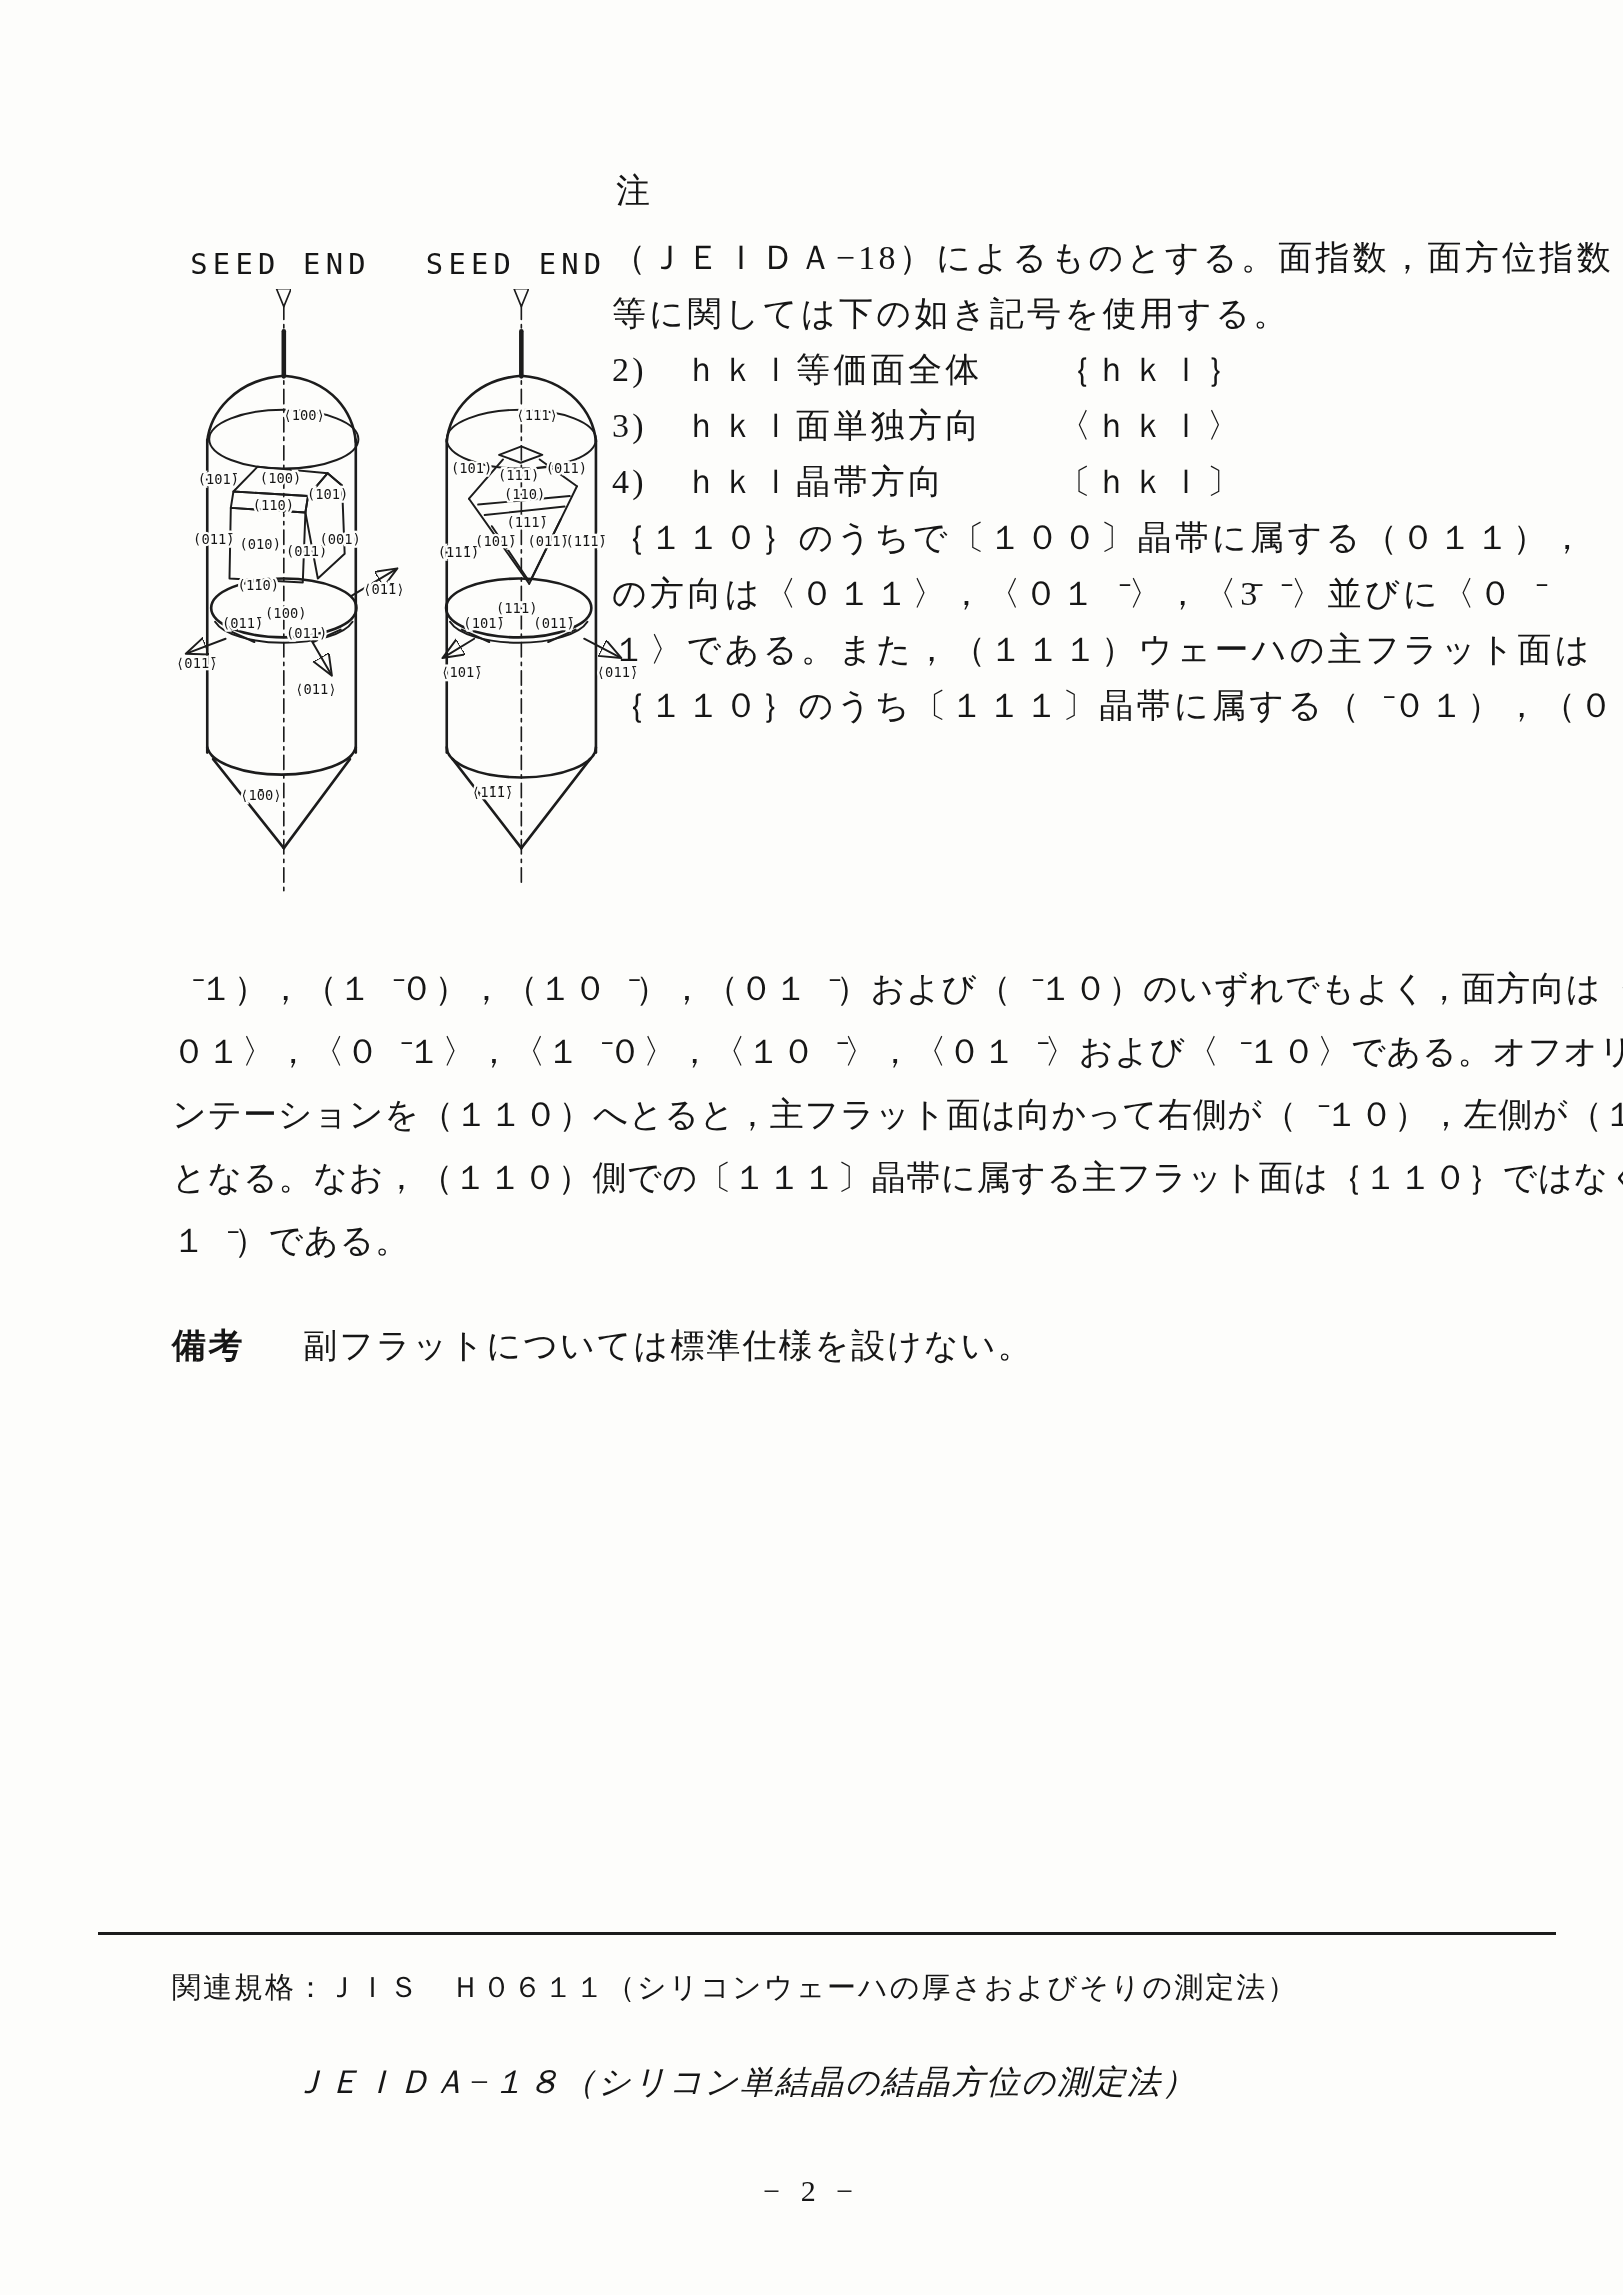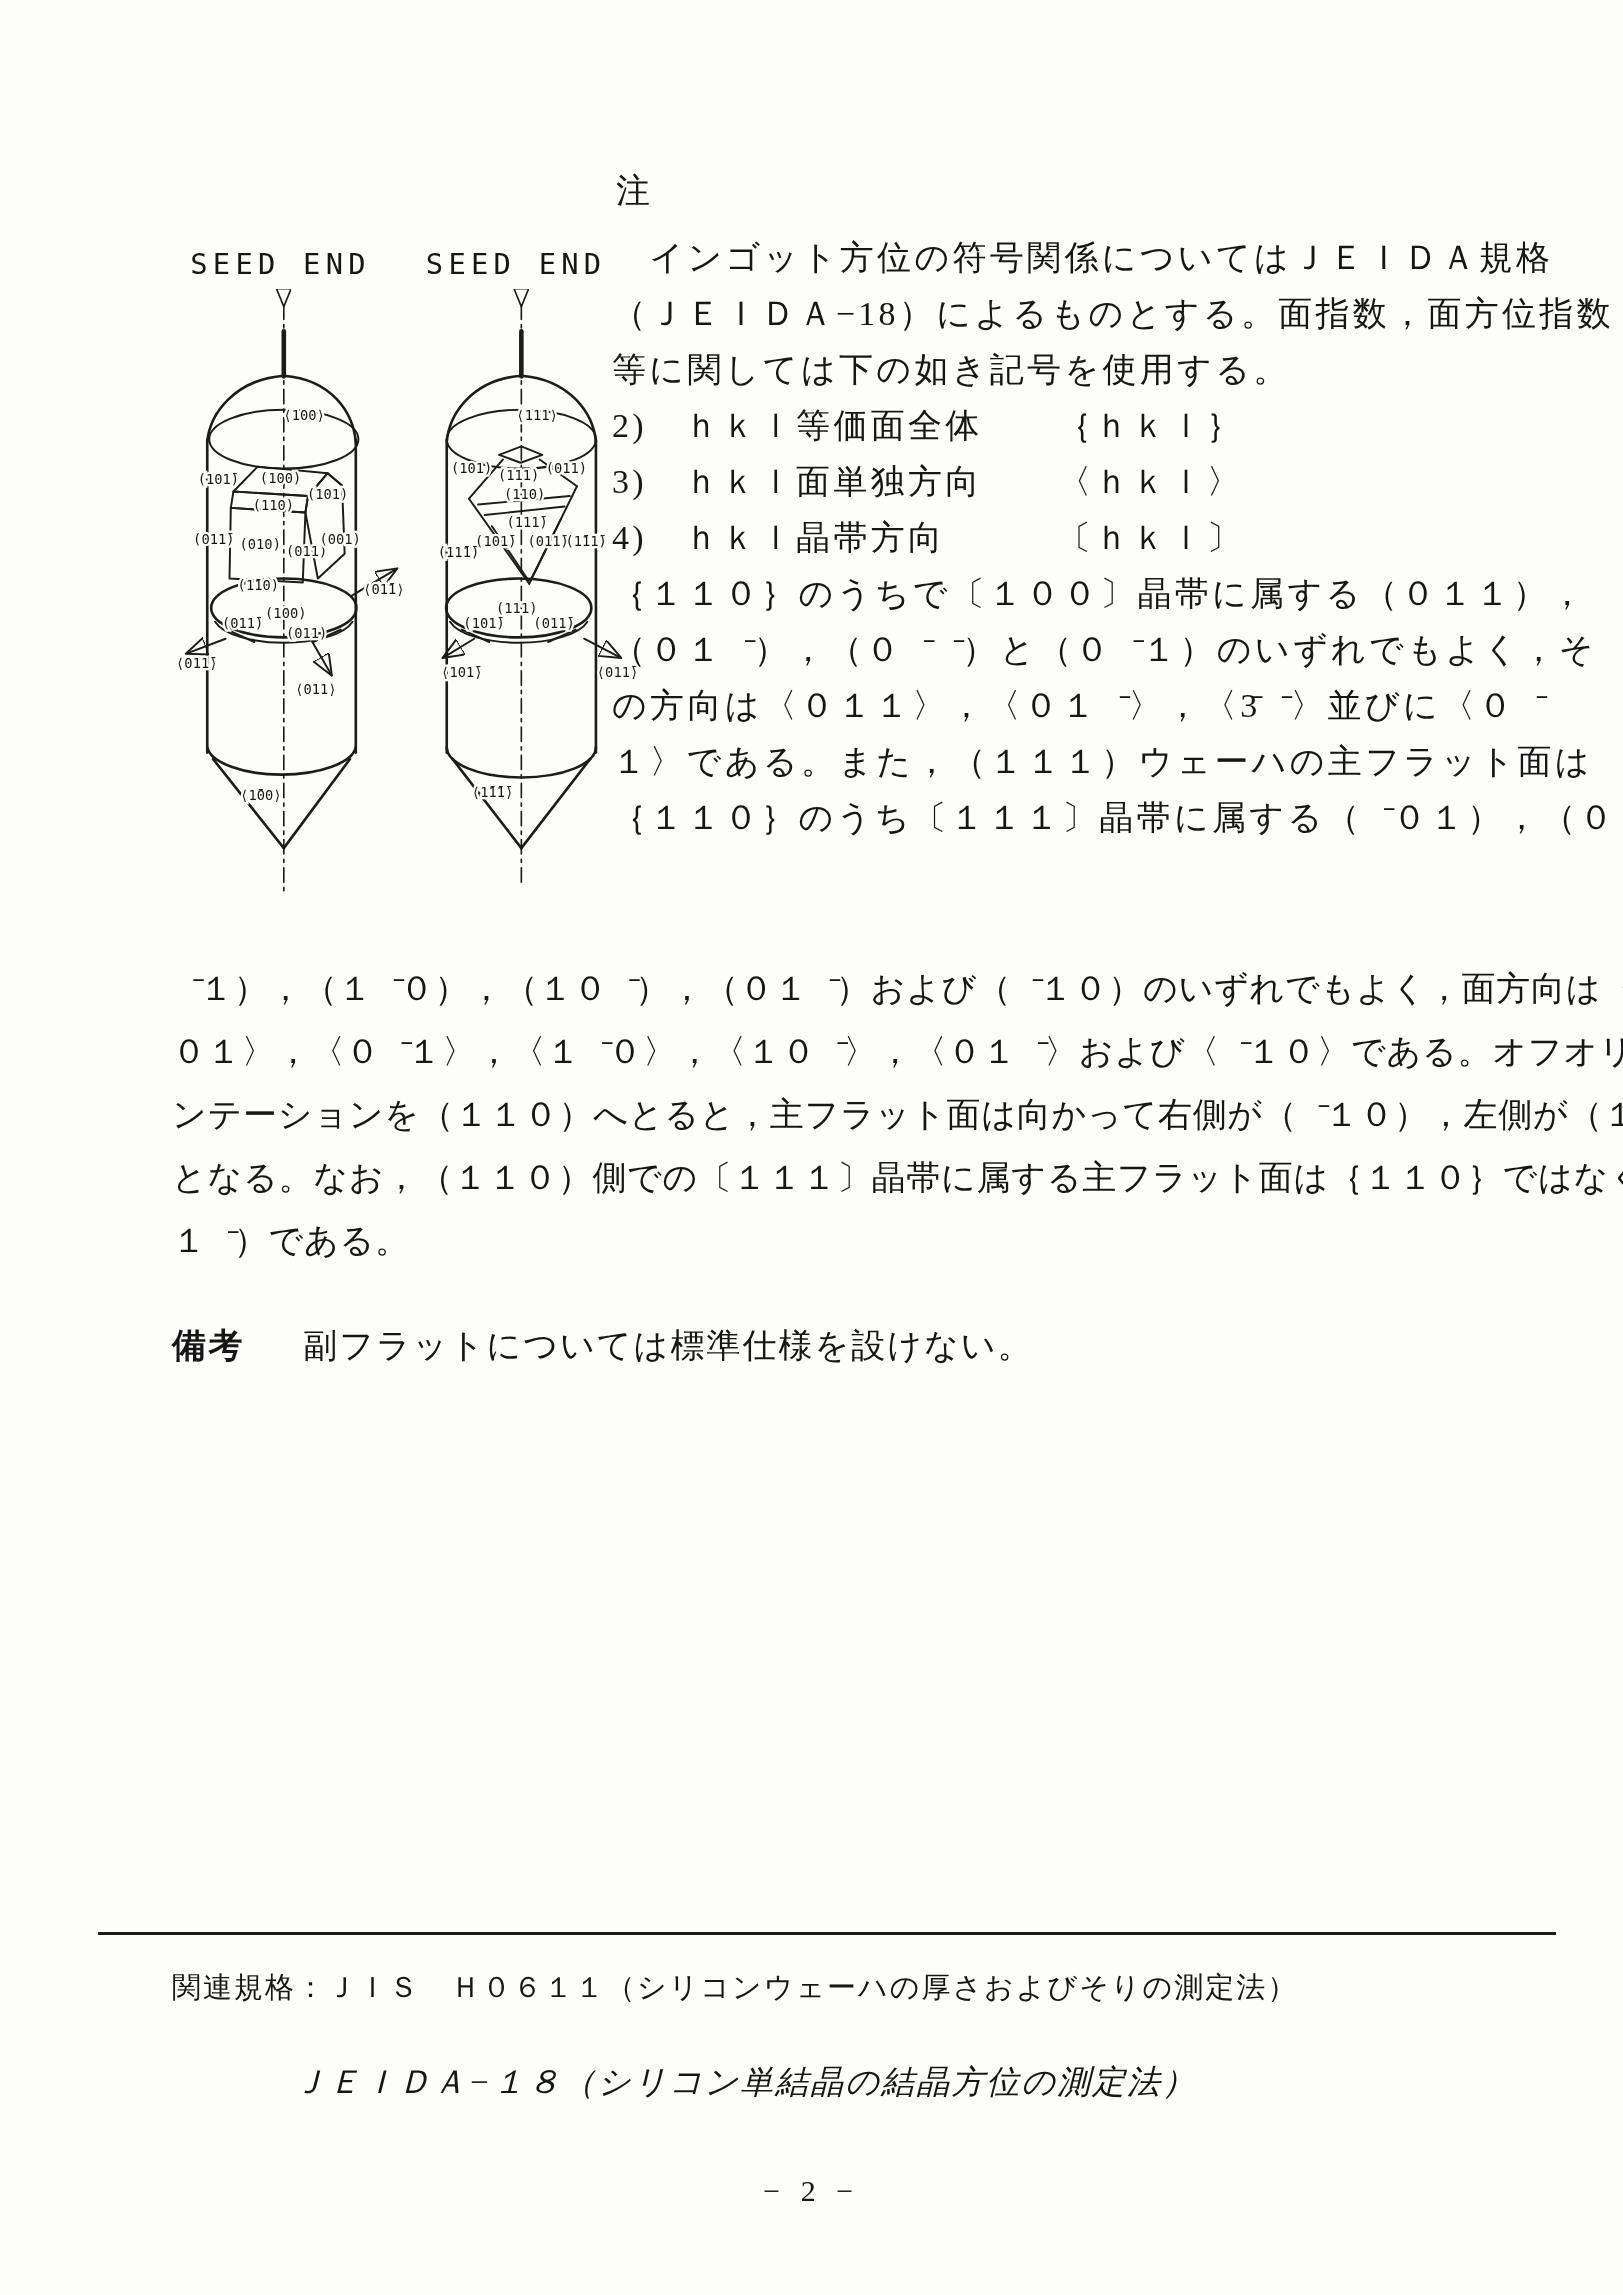--- a/index.html
+++ b/index.html
@@ -187,28 +187,26 @@
         <text x="585" y="664">⟨101̄⟩</text>
         <text x="823" y="664">⟨011̄⟩</text>
         <text x="632" y="848">⟨1̄1̄1̄⟩</text>
       </g>
     </g>
   </svg>
 
   <div class="abs note-heading">注</div>
 
   <div class="abs note-block">
-    <div class="note-line">　インゴット方位の符号関係についてはＪＥＩＤＡ規格</div>
     <div class="note-line">（ＪＥＩＤＡ−18）によるものとする。面指数，面方位指数</div>
     <div class="note-line">等に関しては下の如き記号を使用する。</div>
     <div class="note-line">2)　ｈｋｌ等価面全体　　｛ｈｋｌ｝</div>
     <div class="note-line">3)　ｈｋｌ面単独方向　　〈ｈｋｌ〉</div>
     <div class="note-line">4)　ｈｋｌ晶帯方向　　　〔ｈｋｌ〕</div>
     <div class="note-line">｛１１０｝のうちで〔１００〕晶帯に属する（０１１），</div>
-    <div class="note-line">（０１１̄），（０１̄１̄）と（０１̄１）のいずれでもよく，そ</div>
     <div class="note-line">の方向は〈０１１〉，〈０１１̄〉，〈3̄１̄〉並びに〈０１̄</div>
     <div class="note-line">１〉である。また，（１１１）ウェーハの主フラット面は</div>
     <div class="note-line">｛１１０｝のうち〔１１１〕晶帯に属する（１̄０１），（０</div>
   </div>
 
   <div class="abs body-block">
     <div class="body-line">１̄１），（１１̄０），（１０１̄），（０１１̄）および（１̄１０）のいずれでもよく，面方向は〈１̄</div>
     <div class="body-line">０１〉，〈０１̄１〉，〈１１̄０〉，〈１０１̄〉，〈０１１̄〉および〈１̄１０〉である。オフオリエ</div>
     <div class="body-line">ンテーションを（１１０）へとると，主フラット面は向かって右側が（１̄１０），左側が（１１̄０）</div>
     <div class="body-line">となる。なお，（１１０）側での〔１１１〕晶帯に属する主フラット面は｛１１０｝ではなく（１</div>

